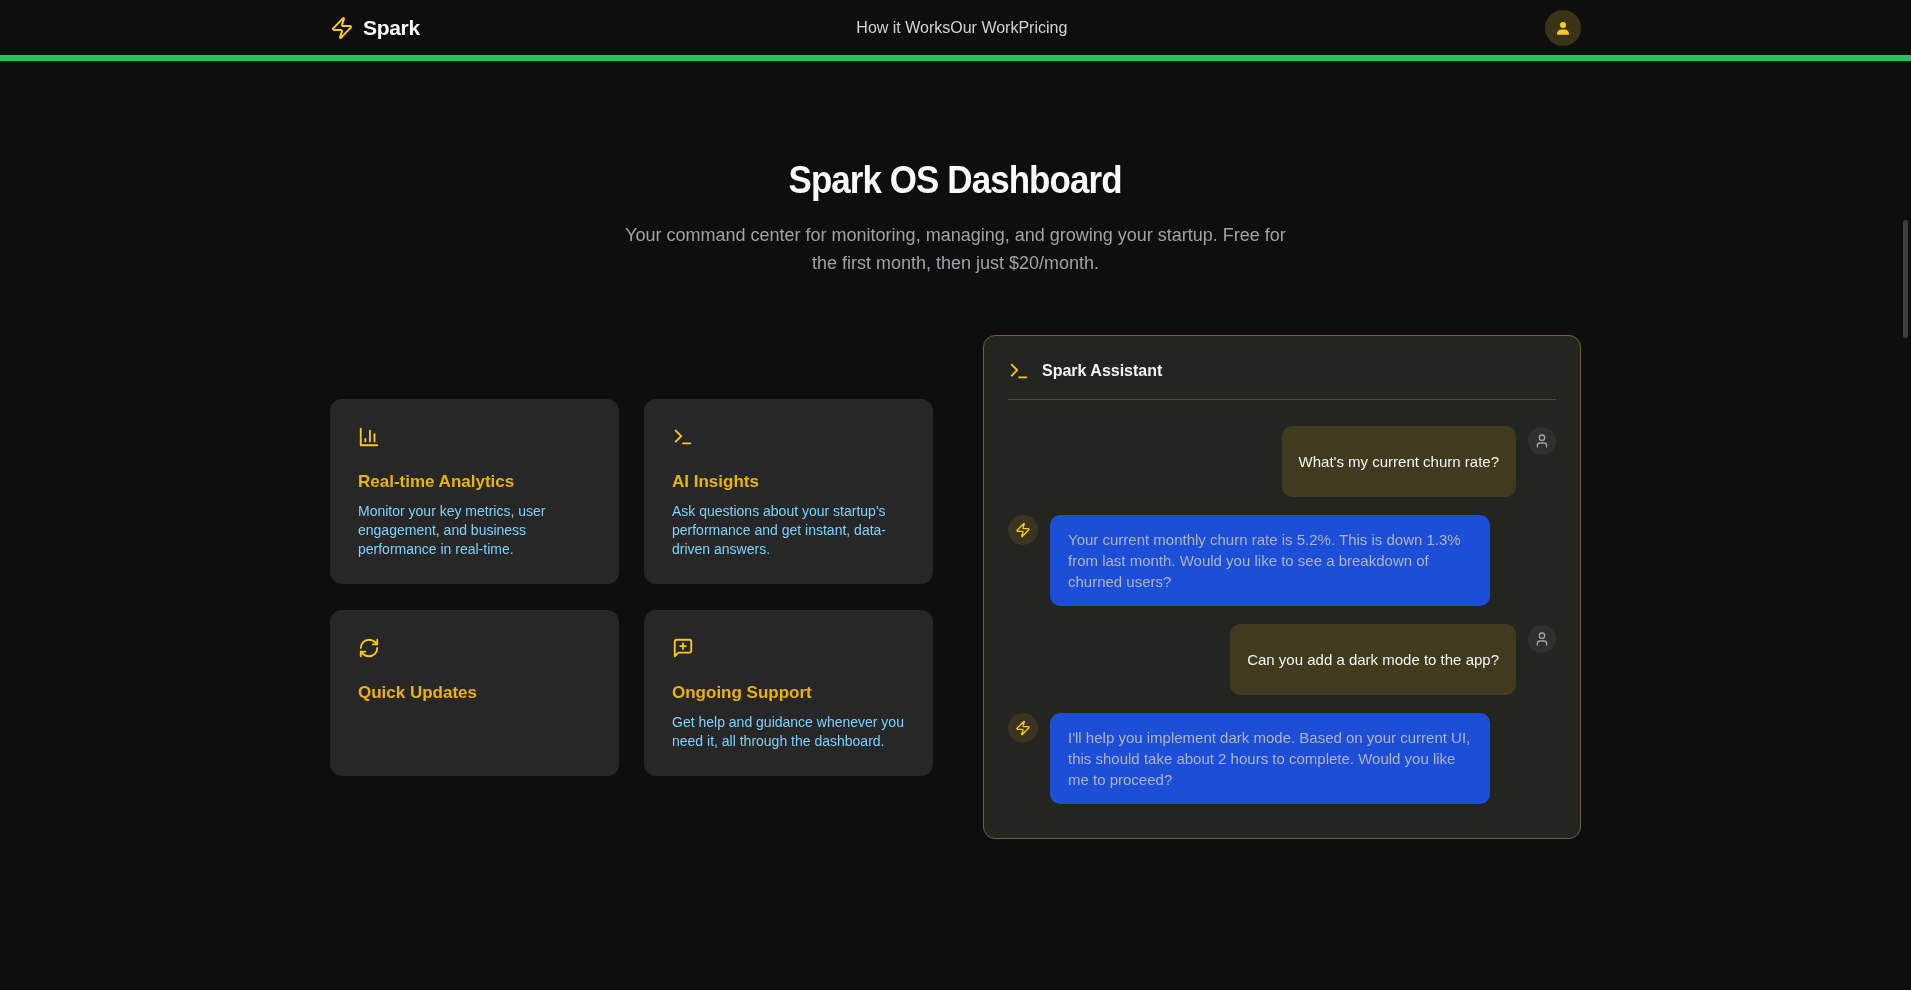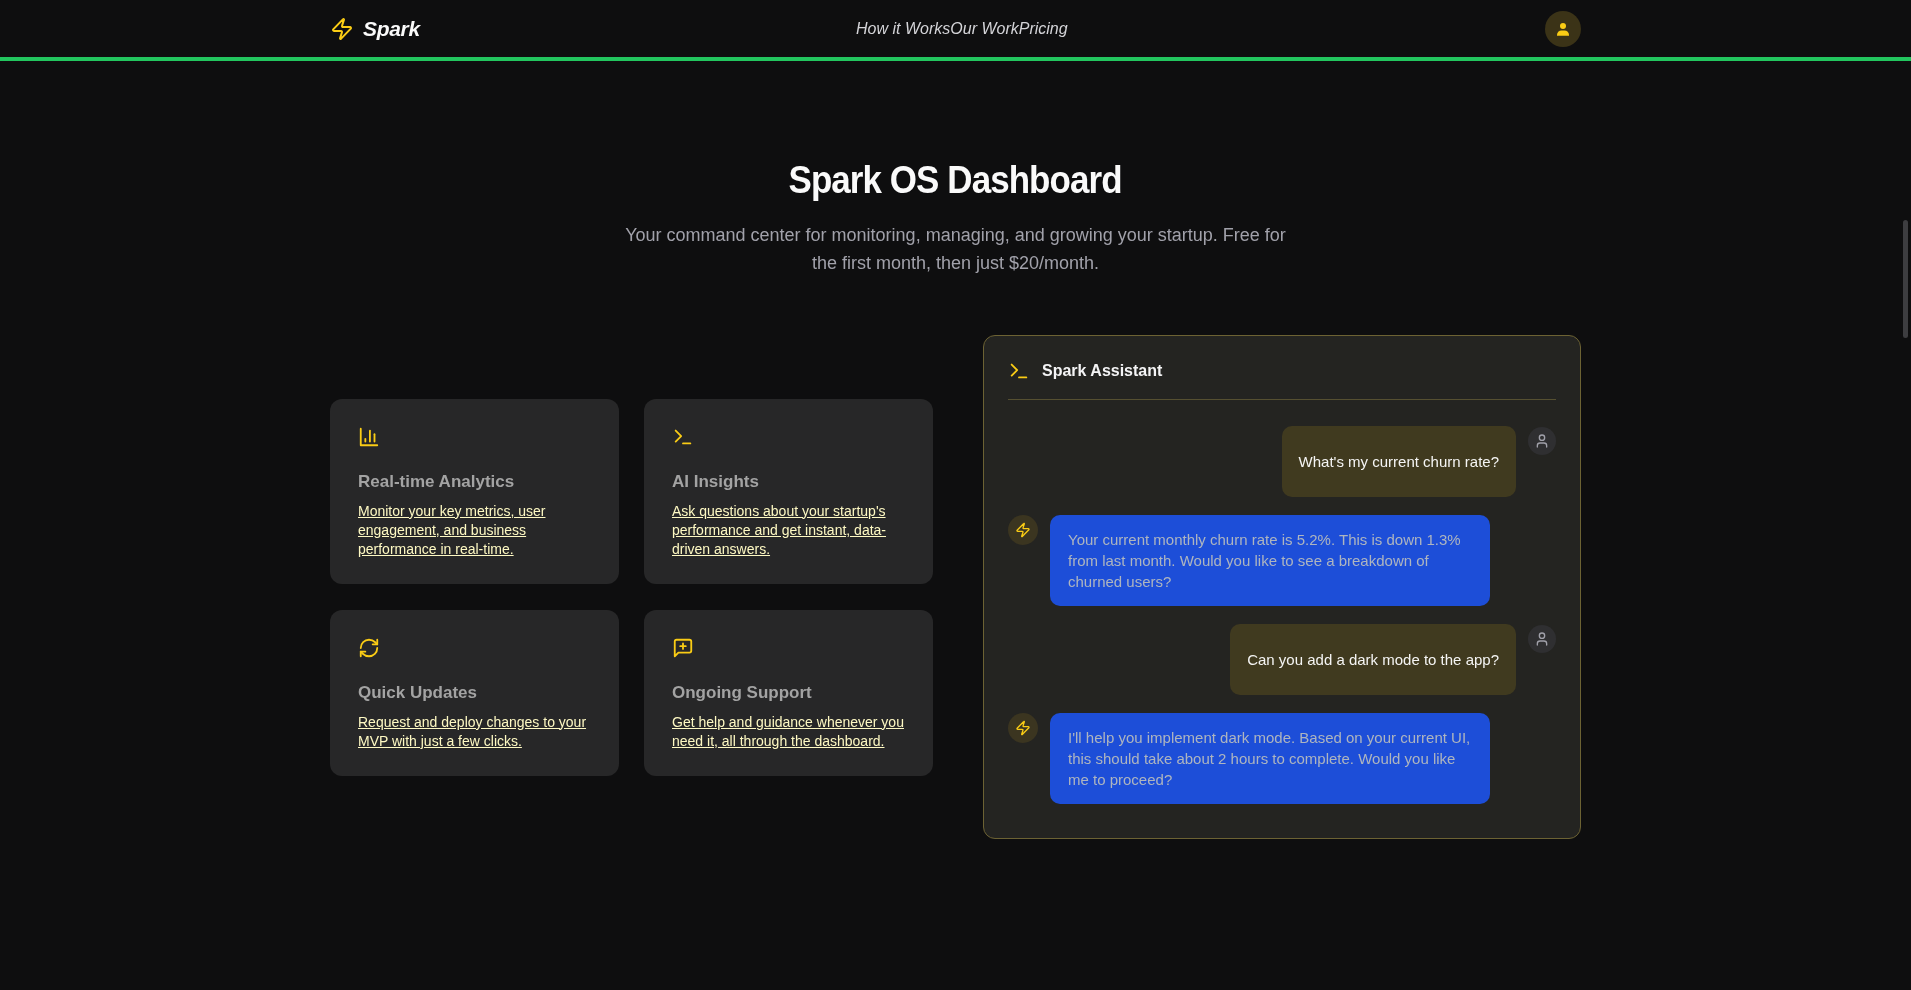--- a/index.html
+++ b/index.html
@@ -1,41 +1,41 @@
 <!DOCTYPE html>
 <html><head>
 <meta charset="utf-8">
 <style>
   * { margin:0; padding:0; box-sizing:border-box; }
   html,body { background:#0e0e0f; }
   body { font-family:"Liberation Sans", sans-serif; width:1911px; height:990px; overflow:hidden; position:relative; color:#fafafa; }
 
   
-  .header { height:61px; border-bottom:4px solid #22c55e; position:relative;font-style:italic; }
+  .header { height:61px; border-bottom:6px solid #22c55e; position:relative; }
   .header-inner { width:1251px; margin:0 auto; height:100%; display:flex; align-items:center; position:relative; }
   .logo { display:flex; align-items:center; gap:9px; cursor:pointer; }
   .logo-icon { color:#facc15; display:flex; }
   .logo-text { font-size:21px; font-weight:bold; color:#fafafa; letter-spacing:-0.3px; }
   .nav { position:absolute; left:50%; top:0; height:100%; transform:translateX(-47%); display:flex; align-items:center; }
   .nav a { color:#d4d4d8; font-size:16px; text-decoration:none; cursor:pointer; }
   .account-btn { margin-left:auto; width:36px; height:36px; border-radius:50%; background:#3b3317; border:none; display:flex; align-items:center; justify-content:center; color:#facc15; cursor:pointer; }
 
   
   .hero { text-align:center; padding-top:96px; }
   .hero-title { font-size:38px; font-weight:bold; color:#fafafa; letter-spacing:-1px; display:inline-block; transform:scaleX(0.92); transform-origin:center; line-height:46px; }
   .hero-sub { margin:18px auto 0; max-width:690px; font-size:18px; line-height:28px; color:#a1a1aa; }
 
   
   .content { width:1251px; margin:58px auto 0; display:flex; gap:50px; align-items:center; }
 
   .features { width:603px; display:grid; grid-template-columns:289px 289px; gap:26px 25px; }
   .card { background:#272728; border-radius:12px; padding:27px 28px 25px; cursor:default; }
   .card-icon { color:#facc15; display:inline-flex; }
-  .card-title { margin-top:19px; font-size:17px; font-weight:bold; color:#a3a3a3; line-height:22px; }
-  .card-desc { margin-top:9px; font-size:14px; line-height:19px; color:#fef9c3;text-decoration:underline; }
+  .card-title { margin-top:19px; font-size:17px; font-weight:bold; color:#eab308; line-height:22px; }
+  .card-desc { margin-top:9px; font-size:14px; line-height:19px; color:#7dd3fc; }
 
   
   .panel { width:598px; background:#242421; border:1px solid #6c6233; border-radius:12px; padding:24px 24px 20px; }
   .panel-header { display:flex; align-items:center; gap:12px; padding-bottom:17px; border-bottom:1px solid #565031; }
   .panel-header .term-icon { color:#facc15; display:flex; }
   .panel-title { font-size:16px; font-weight:bold; color:#f4f4f5; }
   .messages { margin-top:26px; display:flex; flex-direction:column; gap:18px; padding-bottom:14px; }
   .msg { display:flex; gap:12px; align-items:flex-start; }
   .msg.user { justify-content:flex-end; }
   .bubble { border-radius:10px; font-size:15px; }
@@ -115,21 +115,20 @@
     <div class="card">
       <span class="card-icon">
         <svg width="22" height="22" viewBox="0 0 24 24" fill="none" stroke="currentColor" stroke-width="2" stroke-linecap="round" stroke-linejoin="round">
             <path d="M3 12a9 9 0 0 1 9-9 9.75 9.75 0 0 1 6.74 2.74L21 8"></path>
             <path d="M21 3v5h-5"></path>
             <path d="M21 12a9 9 0 0 1-9 9 9.75 9.75 0 0 1-6.74-2.74L3 16"></path>
             <path d="M8 16H3v5"></path>
           </svg>
       </span>
       <div class="card-title">Quick Updates</div>
-      <div class="card-desc">Request and deploy changes to your MVP with just a few clicks.</div>
     </div>
 
     <div class="card">
       <span class="card-icon">
         <svg width="22" height="22" viewBox="0 0 24 24" fill="none" stroke="currentColor" stroke-width="2" stroke-linecap="round" stroke-linejoin="round">
             <path d="M21 15a2 2 0 0 1-2 2H7l-4 4V5a2 2 0 0 1 2-2h14a2 2 0 0 1 2 2z"></path>
             <line x1="12" y1="7" x2="12" y2="13"></line>
             <line x1="9" y1="10" x2="15" y2="10"></line>
           </svg>
       </span>

